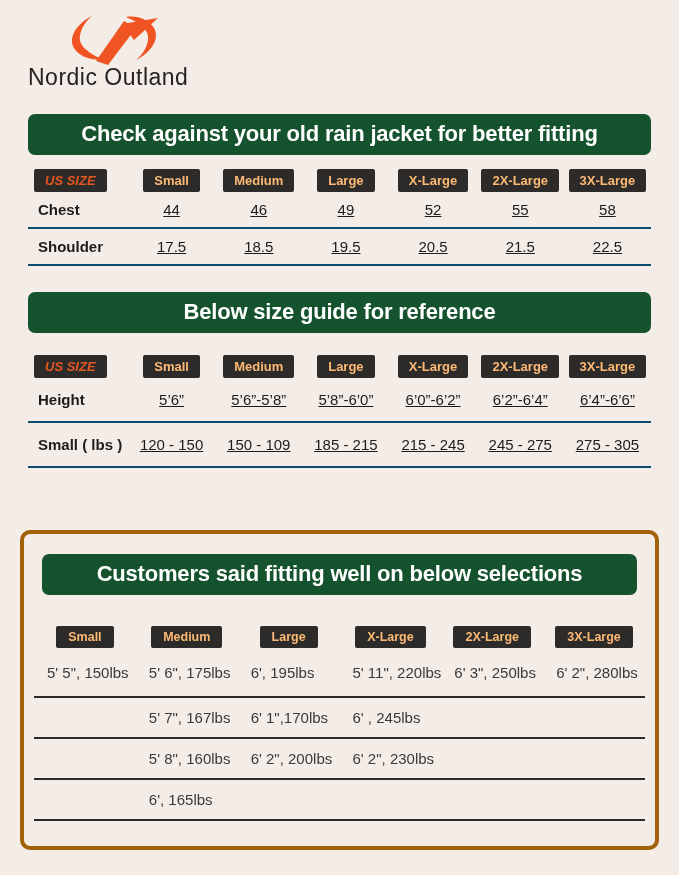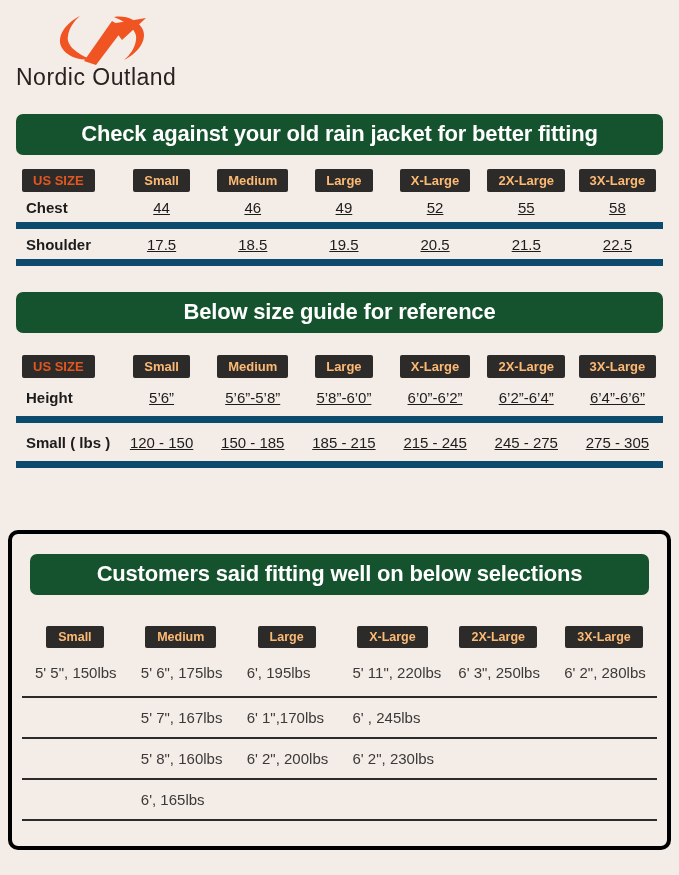--- a/index.html
+++ b/index.html
@@ -4,21 +4,21 @@
 <style>
   * { margin:0; padding:0; box-sizing:border-box; }
   html,body { width:679px; }
   body {
     height:875px;
     background:#f4ece6;
     font-family:"Liberation Sans", sans-serif;
     color:#1c1c1c;
     overflow:hidden;
   }
-  .page { padding:12px 16px 0; }
+  .page { padding:12px 28px 0; }
 
   
   .brand { height:82px; margin-bottom:20px; }
   .brand .mark { margin-left:38px; display:block; }
   .brand .wordmark {
     font-size:23px;
     letter-spacing:0.5px;
     color:#272220;
     margin-top:-2px;
   }
@@ -50,34 +50,35 @@
     font-size:13px;
     padding:4px 11px;
     border-radius:2px;
     justify-self:center;
     white-space:nowrap;
   }
   .badge.us {
     color:#e2571f;
     justify-self:start;
     margin-left:6px;
-  }
-  .trow { border-bottom:7px solid #0c4a6e; }
+    font-style:italic;
+  }
+  .trow { border-bottom:2px solid #0c4a6e; }
   .s1 .trow { height:37px; }
   .s2 .trow { height:45px; }
   .rlabel { padding-left:10px; font-weight:bold; font-size:15px; white-space:nowrap; }
   .cell { text-align:center; font-size:15px;text-decoration:underline; }
 
   .s1 { margin-bottom:26px; }
   .s2 { margin-bottom:16px; }
 
   
   .fit-box {
     margin:62px -8px 0;
-    border:4px solid #000000;
+    border:4px solid #a16207;
     border-radius:10px;
     padding:20px 10px 25px;
     background:#f4ece6;
   }
   .fit-box .banner { margin:0 8px; }
   .fit-head {
     display:grid;
     grid-template-columns:repeat(6, 1fr);
     margin-top:31px;
   }
@@ -162,21 +163,21 @@
         <span class="cell">5’6”</span>
         <span class="cell">5’6”-5’8”</span>
         <span class="cell">5’8”-6’0”</span>
         <span class="cell">6’0”-6’2”</span>
         <span class="cell">6’2”-6’4”</span>
         <span class="cell">6’4”-6’6”</span>
       </div>
       <div class="row trow">
         <span class="rlabel">Small ( lbs )</span>
         <span class="cell">120 - 150</span>
-        <span class="cell">150 - 185</span>
+        <span class="cell">150 - 109</span>
         <span class="cell">185 - 215</span>
         <span class="cell">215 - 245</span>
         <span class="cell">245 - 275</span>
         <span class="cell">275 - 305</span>
       </div>
     </div>
   </section>
 
   <section class="fit-box">
     <div class="banner">Customers said fitting well on below selections</div>

